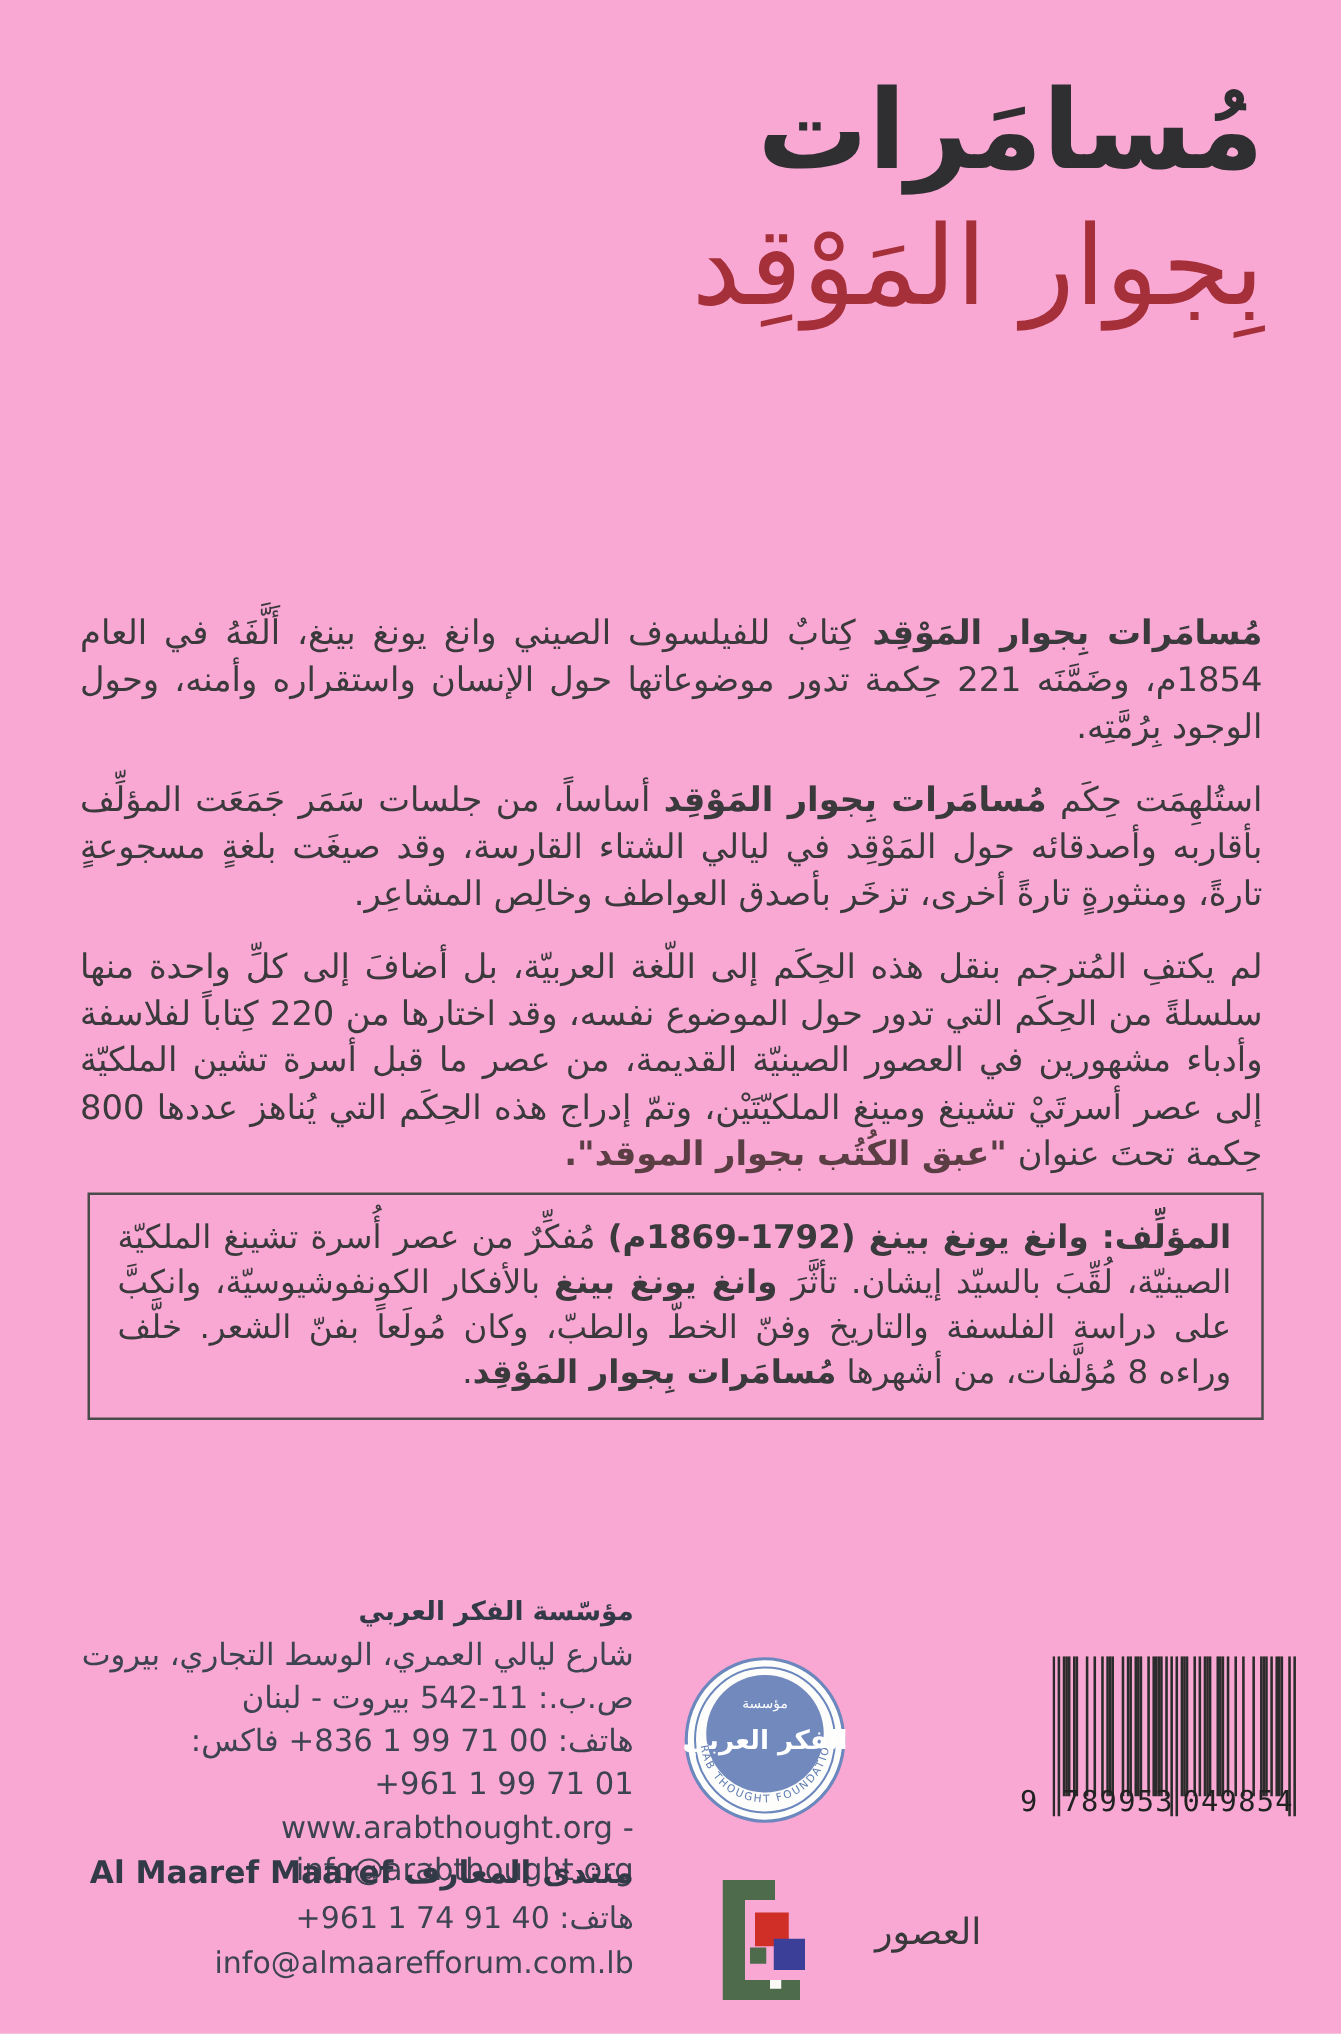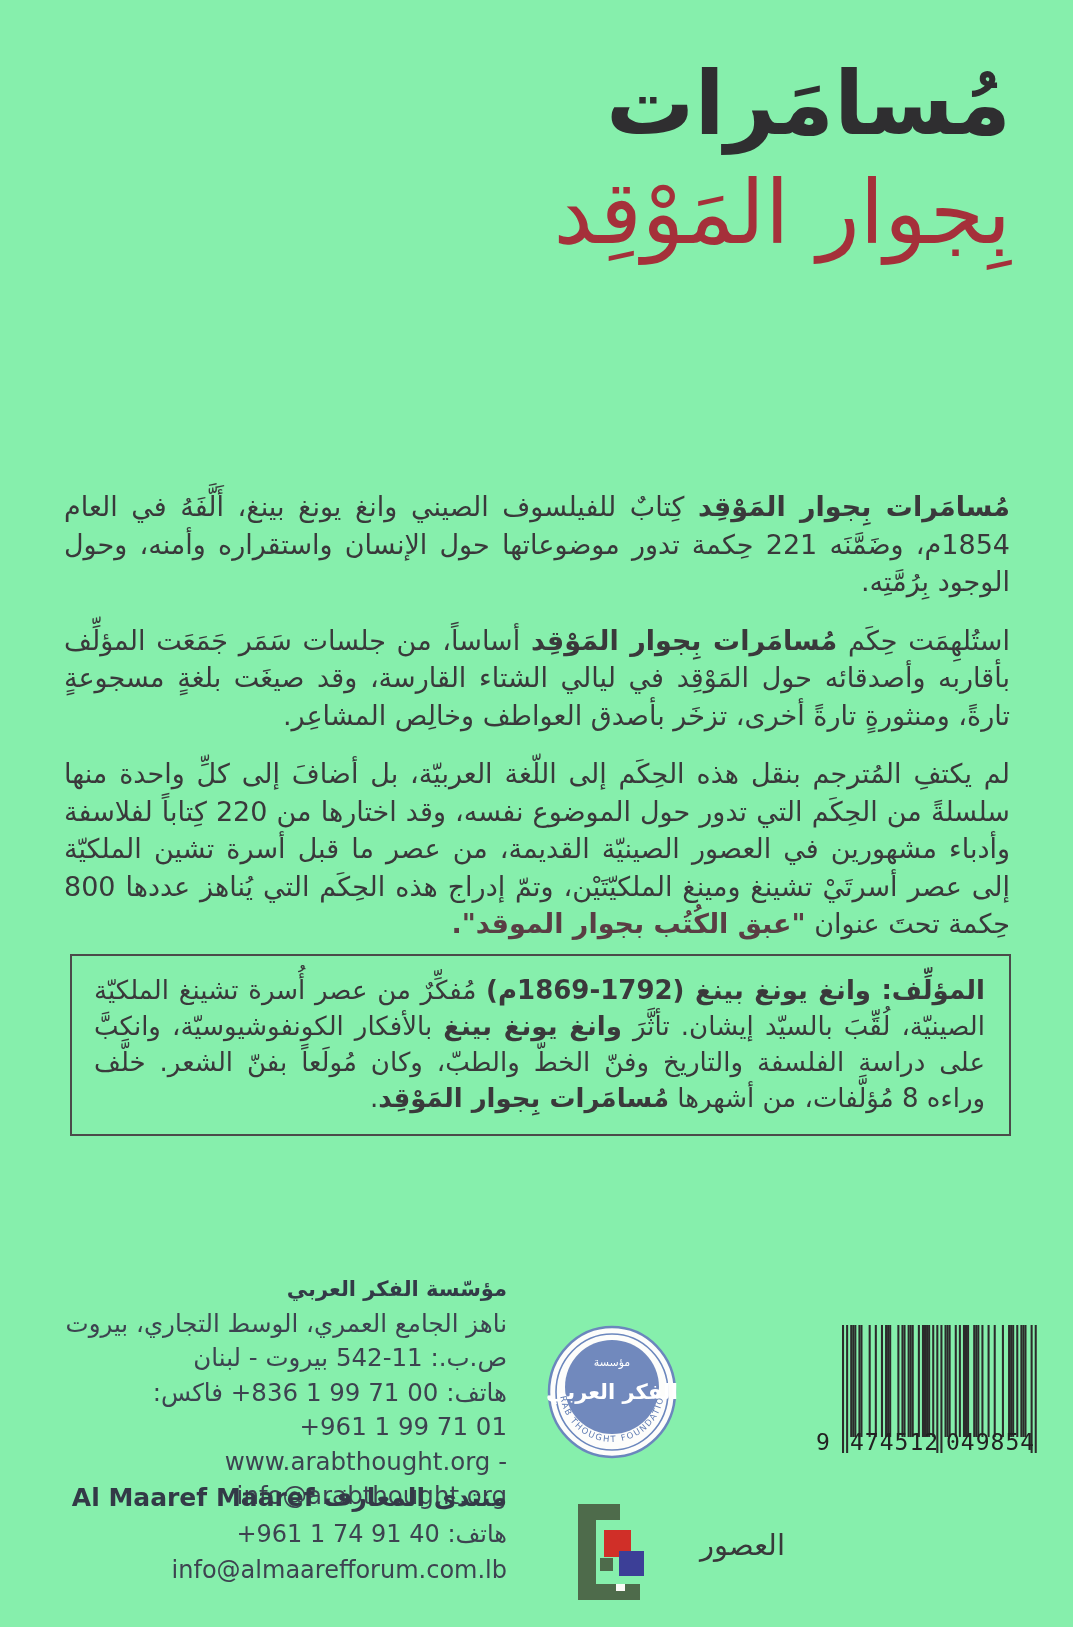--- a/index.html
+++ b/index.html
@@ -1,20 +1,20 @@
 <!DOCTYPE html>
 <html lang="ar"><head>
 <meta charset="utf-8">
 <style>
   html,body{margin:0;padding:0;background:#e8e6e2;}
   .page{
     position:relative;
     width:1073px;height:1627px;
     margin:0 auto;
-    background:#86efac;
+    background:#f9a8d4;
     overflow:hidden;
     font-family:"DejaVu Sans", sans-serif;
     color:#3a393b;
   }
   
   .title-block{position:absolute;top:56px;right:62px;text-align:right;direction:rtl;line-height:1.08;}
   .title-l1{font-size:88px;font-weight:bold;}
   .title-l2{font-size:88px;font-weight:normal;margin-top:14px;}
   
   .body-text{position:absolute;top:472px;right:63px;left:64px;direction:rtl;text-align:justify;
@@ -63,21 +63,21 @@
   <div class="body-text">
     <p><span class="seg-b">مُسامَرات بِجوار المَوْقِد</span><span> كِتابٌ للفيلسوف الصيني وانغ يونغ بينغ، أَلَّفَهُ في العام 1854م، وضَمَّنَه 221 حِكمة تدور موضوعاتها حول الإنسان واستقراره وأمنه، وحول الوجود بِرُمَّتِه.</span></p>
     <p><span>استُلهِمَت حِكَم </span><span class="seg-b">مُسامَرات بِجوار المَوْقِد</span><span> أساساً، من جلسات سَمَر جَمَعَت المؤلِّف بأقاربه وأصدقائه حول المَوْقِد في ليالي الشتاء القارسة، وقد صيغَت بلغةٍ مسجوعةٍ تارةً، ومنثورةٍ تارةً أخرى، تزخَر بأصدق العواطف وخالِص المشاعِر.</span></p>
     <p><span>لم يكتفِ المُترجم بنقل هذه الحِكَم إلى اللّغة العربيّة، بل أضافَ إلى كلِّ واحدة منها سلسلةً من الحِكَم التي تدور حول الموضوع نفسه، وقد اختارها من 220 كِتاباً لفلاسفة وأدباء مشهورين في العصور الصينيّة القديمة، من عصر ما قبل أسرة تشين الملكيّة إلى عصر أسرتَيْ تشينغ ومينغ الملكيّتَيْن، وتمّ إدراج هذه الحِكَم التي يُناهز عددها 800 حِكمة تحتَ عنوان </span><span class="seg-b" style="color: rgb(90, 62, 68);">"عبق الكُتُب بجوار الموقد".</span></p>
   </div>
 
   <div class="author-box"><span class="seg-b">المؤلِّف: وانغ يونغ بينغ (1792-1869م)</span><span> مُفكِّرٌ من عصر أُسرة تشينغ الملكيّة الصينيّة، لُقِّبَ بالسيّد إيشان. تأثَّرَ </span><span class="seg-b">وانغ يونغ بينغ</span><span> بالأفكار الكونفوشيوسيّة، وانكبَّ على دراسة الفلسفة والتاريخ وفنّ الخطّ والطبّ، وكان مُولَعاً بفنّ الشعر. خلَّف وراءه 8 مُؤلَّفات، من أشهرها </span><span class="seg-b">مُسامَرات بِجوار المَوْقِد</span><span>.</span></div>
 
   <div class="pub">
     <div class="pub-name">مؤسّسة الفكر العربي</div>
-    <div>ناهز الجامع العمري، الوسط التجاري، بيروت</div>
+    <div>شارع ليالي العمري، الوسط التجاري، بيروت</div>
     <div>
       <span>ص.ب.:</span>
       <span class="num" dir="ltr">542-11</span>
       <span>بيروت - لبنان</span>
     </div>
     <div>
       <span>هاتف:</span>
       <span class="num" dir="ltr">+836 1 99 71 00</span>
       <span>فاكس:</span>
       <span class="num" dir="ltr">+961 1 99 71 01</span>
@@ -145,21 +145,21 @@
         <rect x="168.10" y="0" width="2.05" height="112" fill="#2b2b2b"></rect>
         <rect x="170.15" y="0" width="2.05" height="112" fill="#2b2b2b"></rect>
         <rect x="174.25" y="0" width="2.05" height="112" fill="#2b2b2b"></rect>
         <rect x="178.35" y="0" width="2.05" height="112" fill="#2b2b2b"></rect>
         <rect x="180.40" y="0" width="2.05" height="112" fill="#2b2b2b"></rect>
         <rect x="182.45" y="0" width="2.05" height="112" fill="#2b2b2b"></rect>
         <rect x="188.60" y="0" width="2.05" height="128" fill="#2b2b2b"></rect>
         <rect x="192.70" y="0" width="2.05" height="128" fill="#2b2b2b"></rect>
       </svg>
     <span class="bc-first" id="bc-first">9</span>
-    <span class="bc-g bc-g1" id="bc-left">474512</span>
+    <span class="bc-g bc-g1" id="bc-left">789953</span>
     <span class="bc-g bc-g2" id="bc-right">049854</span>
   </div>
 
   <div class="amf">
     <div class="amf-name">منتدى المعارف Al Maaref Maaref</div>
     <div>
       <span>هاتف:</span>
       <span class="num" dir="ltr">+961 1 74 91 40</span>
     </div>
     <div class="web-line">info@almaarefforum.com.lb</div>

